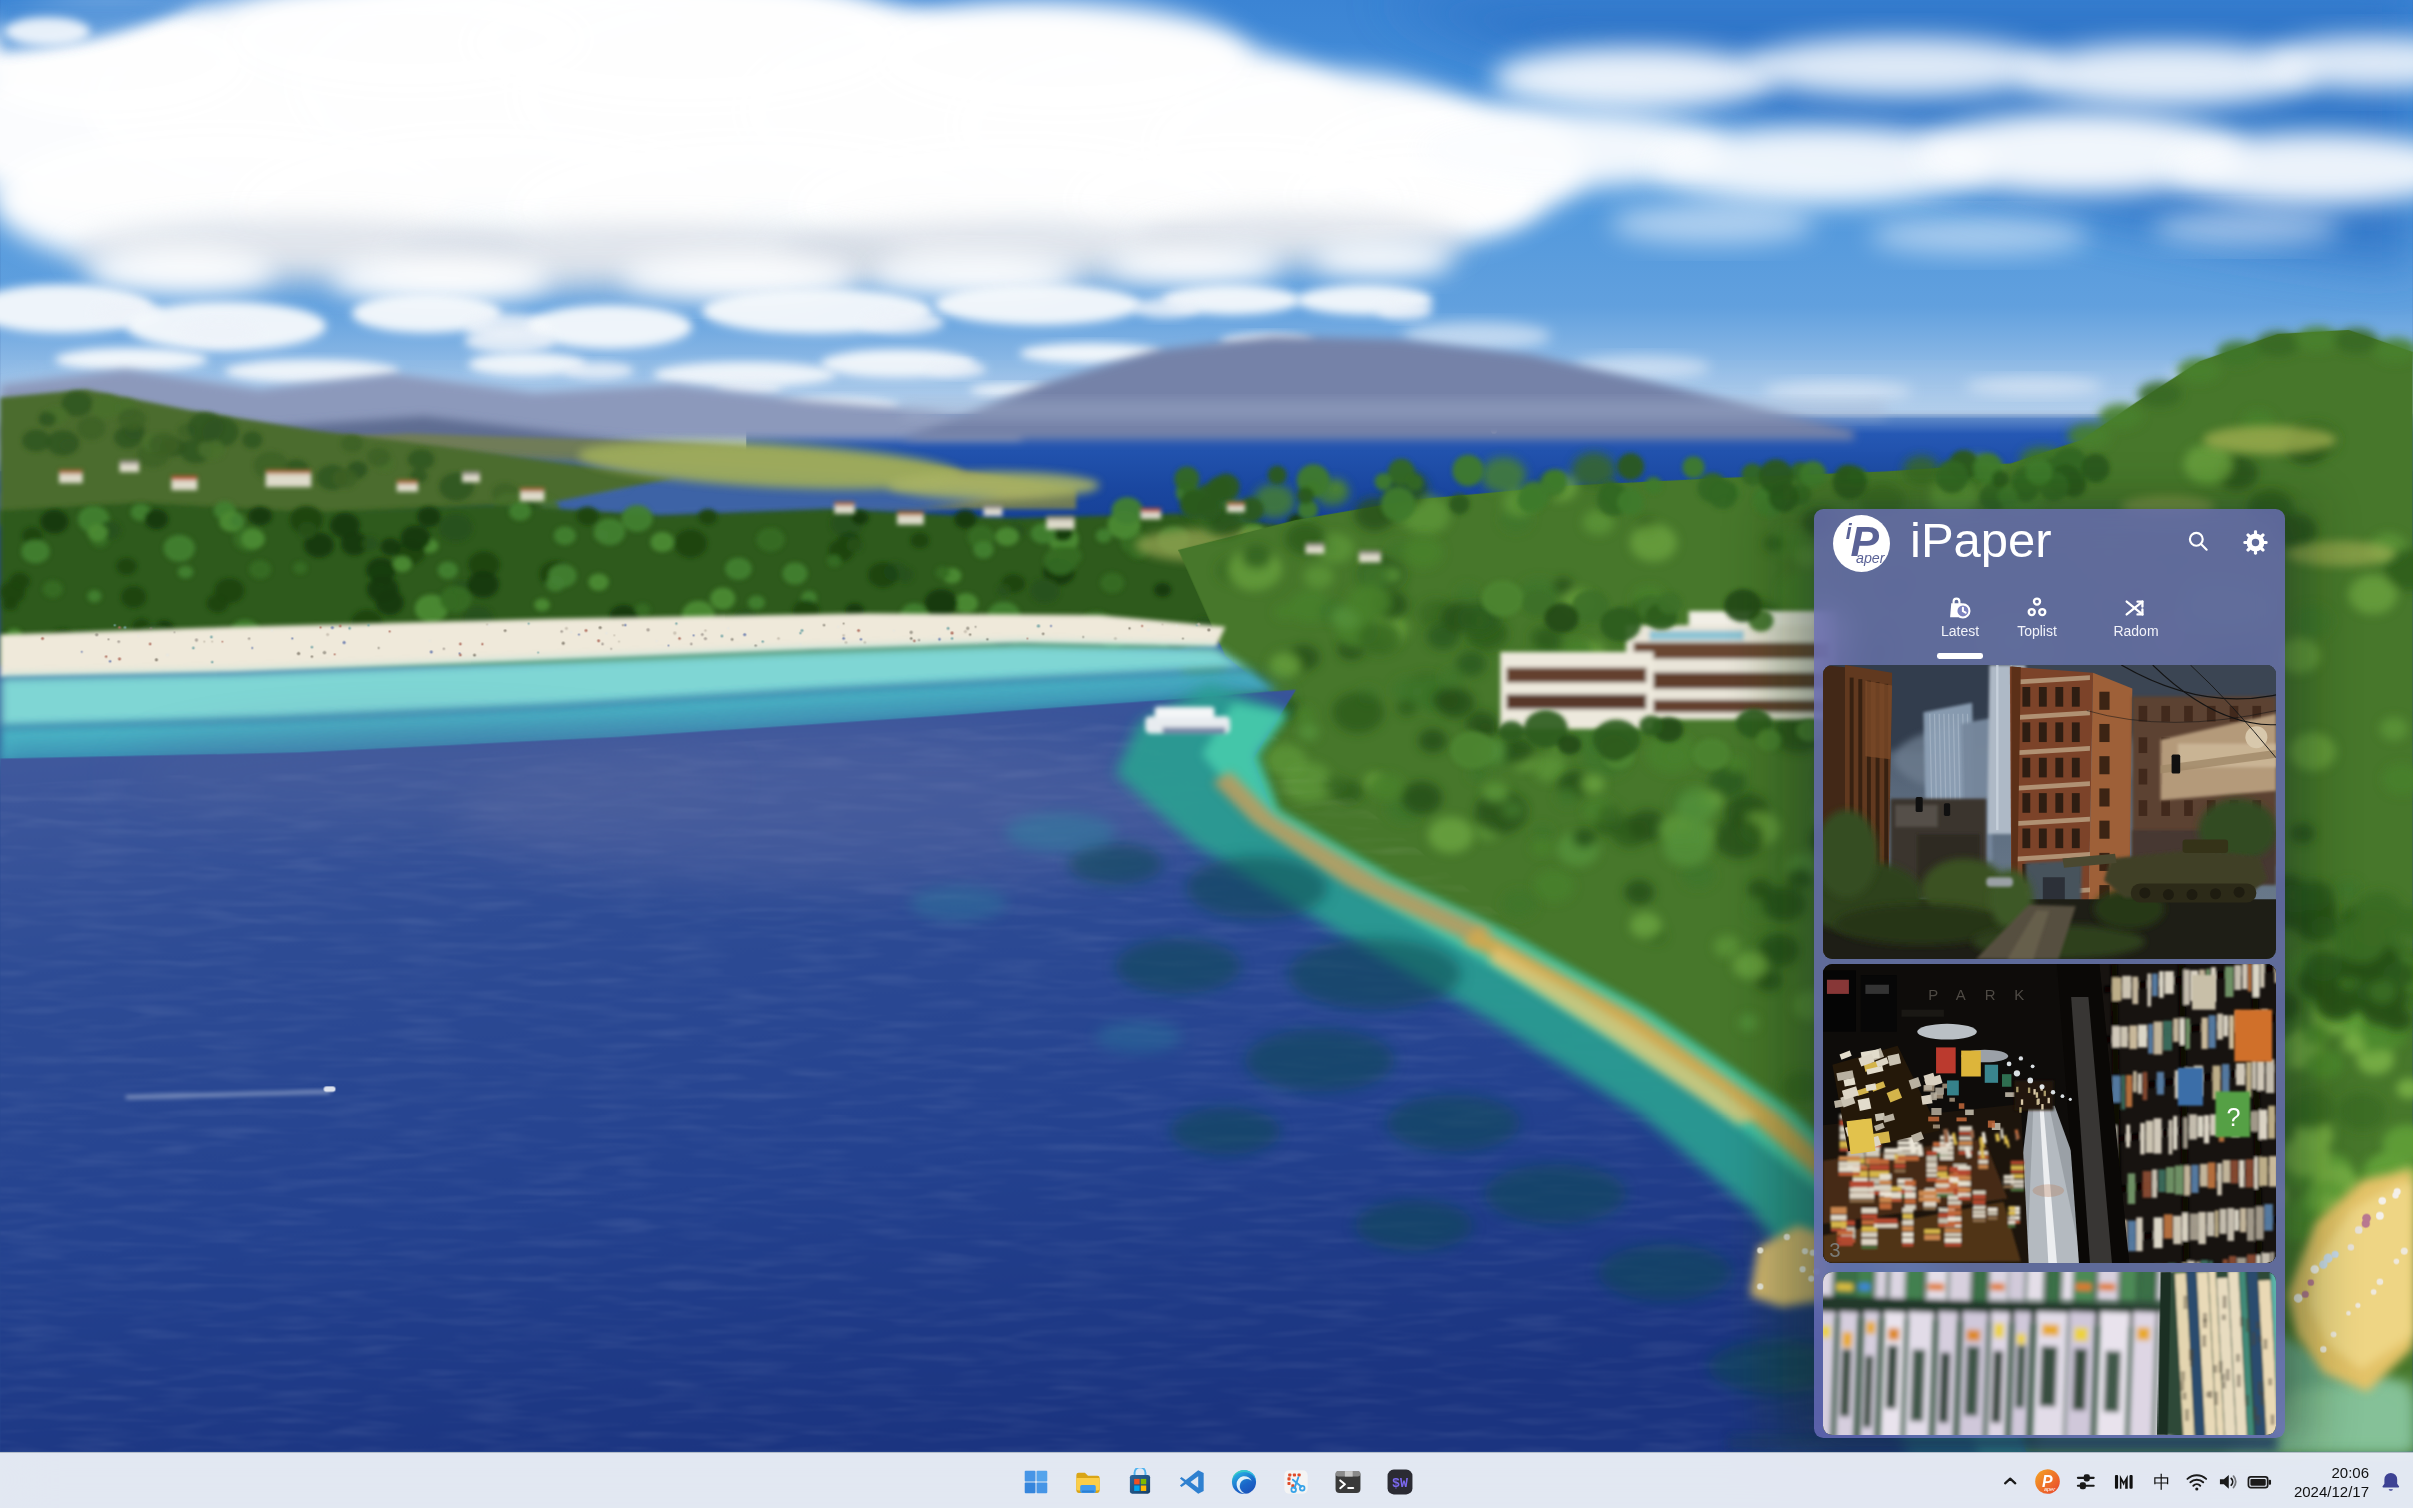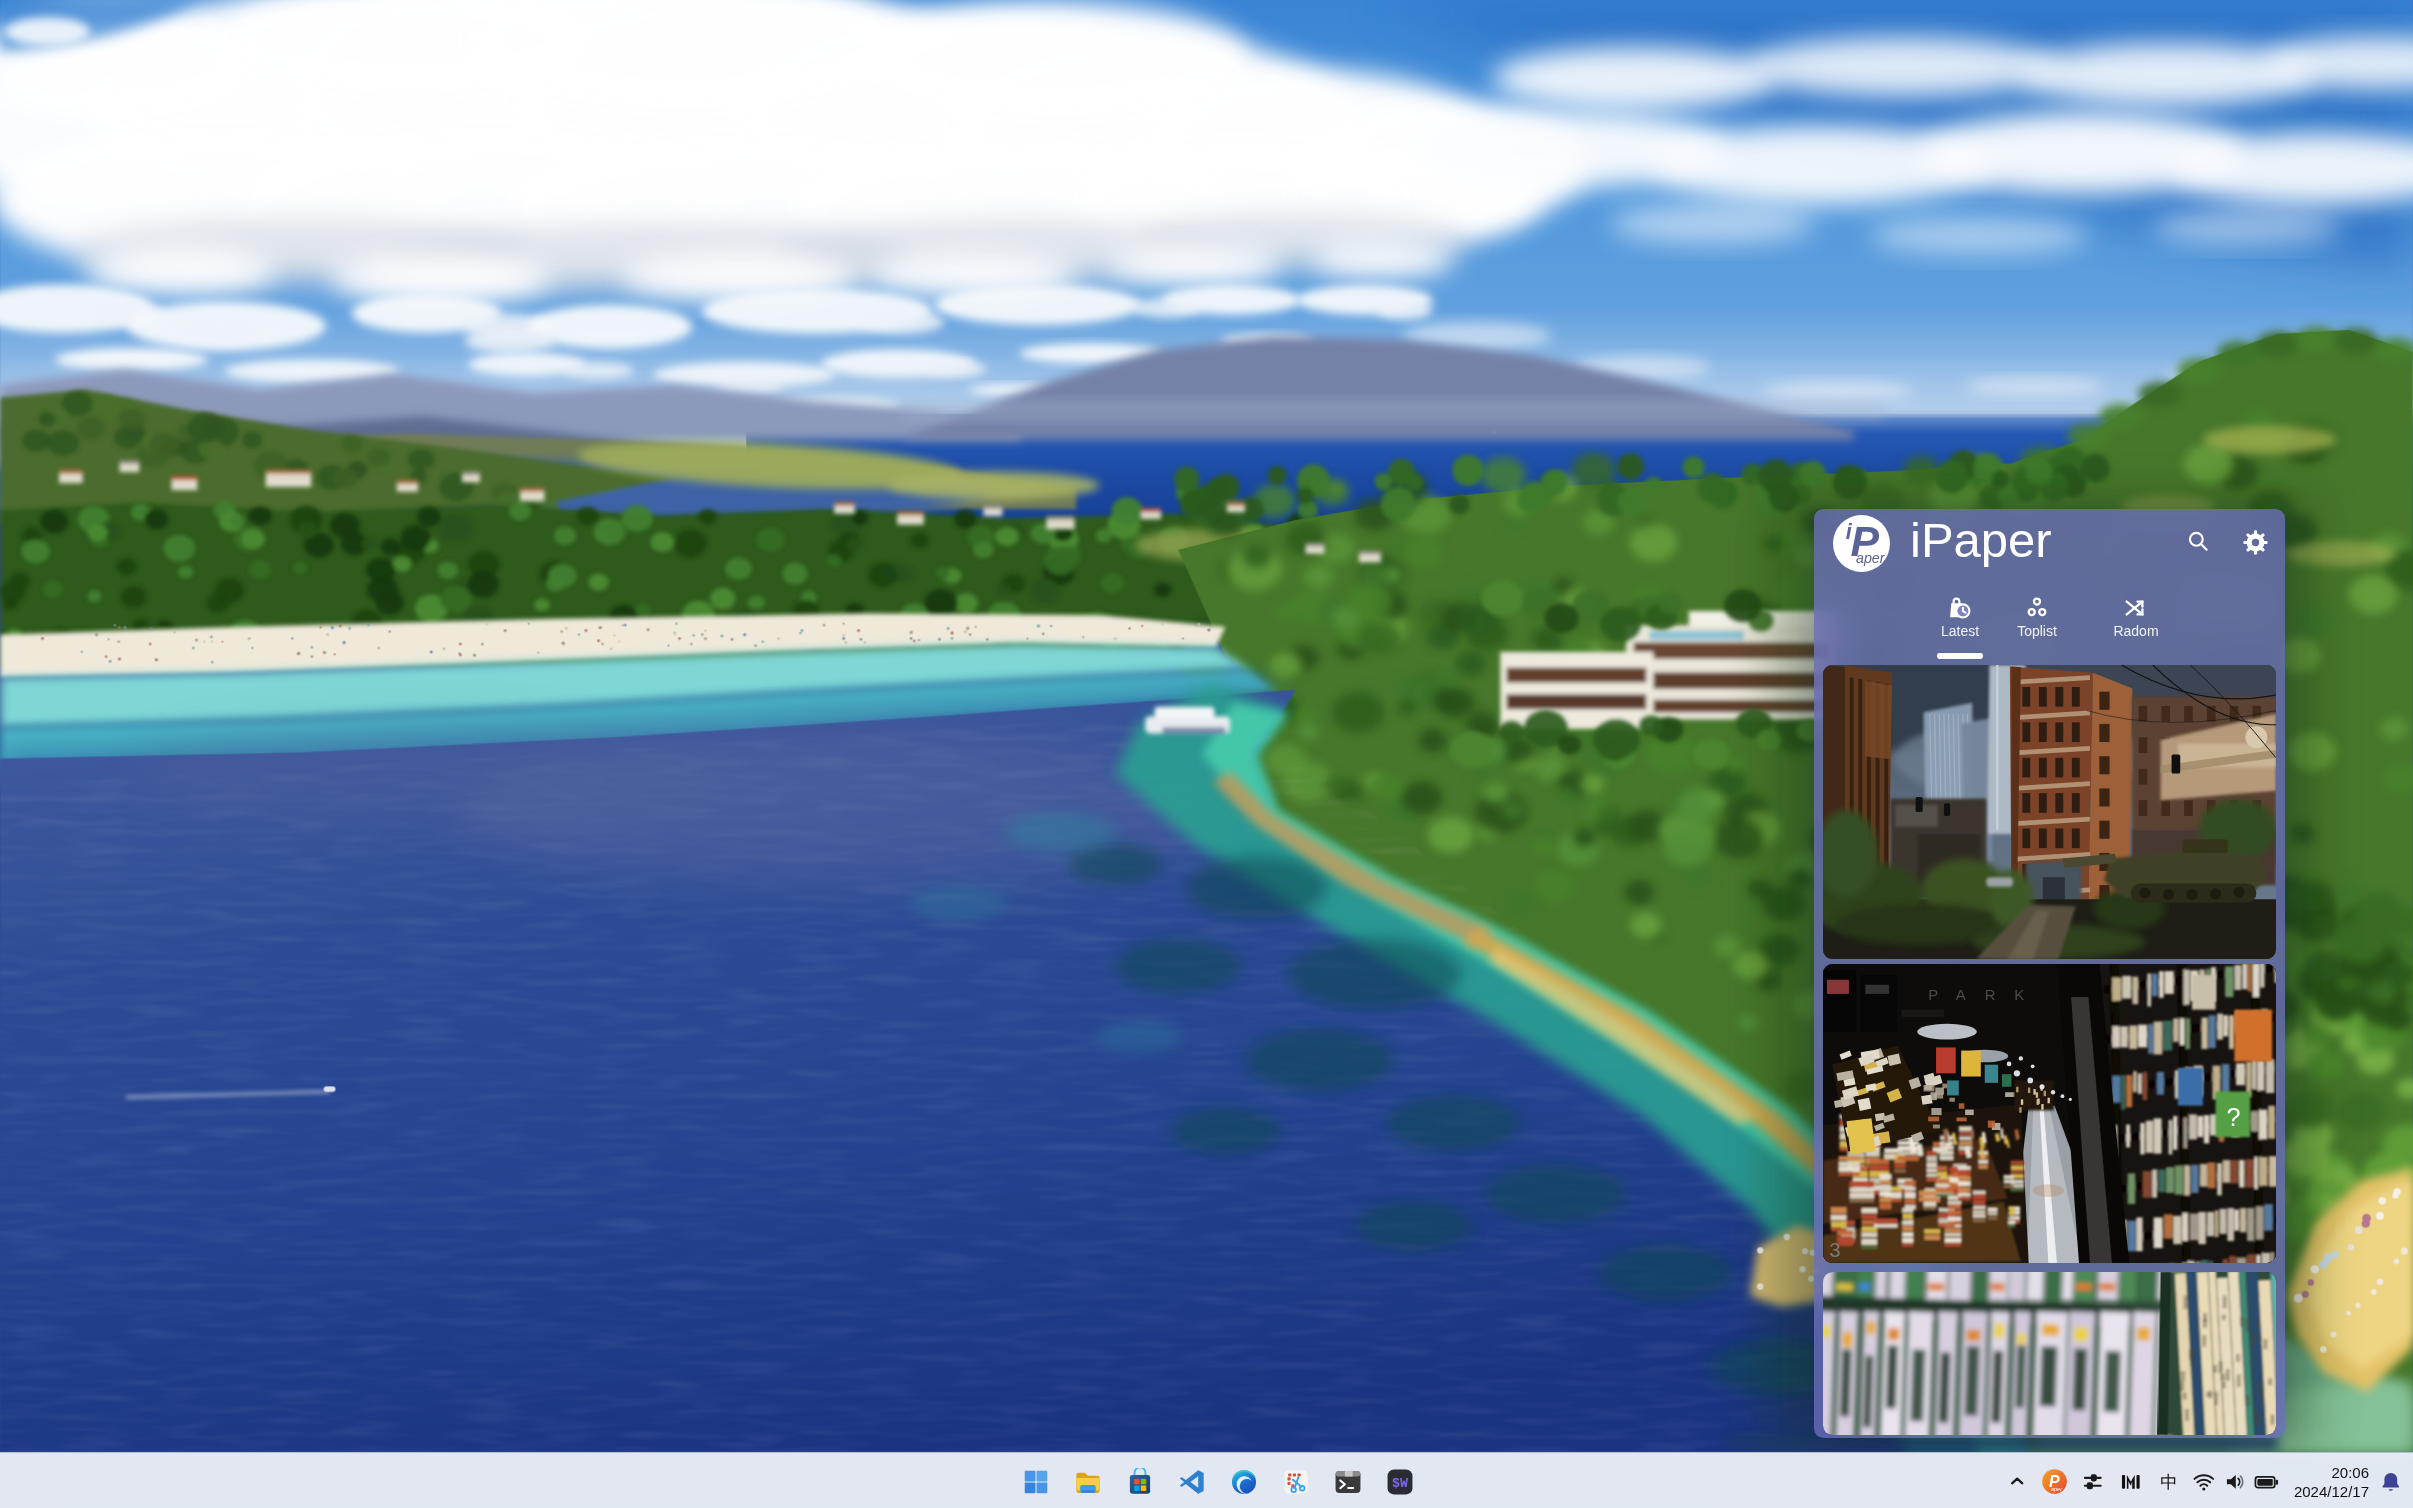--- a/index.html
+++ b/index.html
@@ -26,21 +26,21 @@
   #card2 { top:455px; height:299px; }
   #card3 { top:763px; height:163px; }
   .card svg { display:block; width:100%; height:100%; }
   #taskbar { position:absolute; left:0; top:1452px; width:2413px; height:57px;
     background:rgba(242,245,251,0.92); backdrop-filter: blur(27px);
     border-top:0.8px solid rgba(80,90,110,0.3); }
   #ticons { position:absolute; left:1010px; top:0; height:57px; display:flex; align-items:center; }
   .tico { width:52px; height:46px; display:flex; align-items:center; justify-content:center; }
   #tray { position:absolute; right:0; top:0; height:57px; display:flex; align-items:center; }
   .trico { width:38px; display:flex; align-items:center; justify-content:center; }
-  #clock { text-align:right; color:#111; font-size:15px; line-height:19px; margin-left:11px; white-space:nowrap; }
+  #clock { text-align:right; color:#111; font-size:15px; line-height:19px; margin-left:18px; white-space:nowrap; }
   #bell { width:44px; display:flex; align-items:center; justify-content:center; }
 </style>
 </head>
 <body>
 <div id="stage">
   <div id="wall">
       <svg width="2413" height="1508" viewBox="0 0 3072 1920" xmlns="http://www.w3.org/2000/svg">
         <defs>
 <linearGradient id="sky" x1="0" y1="0" x2="0" y2="1">
  <stop offset="0" stop-color="#3b84d4"></stop>

